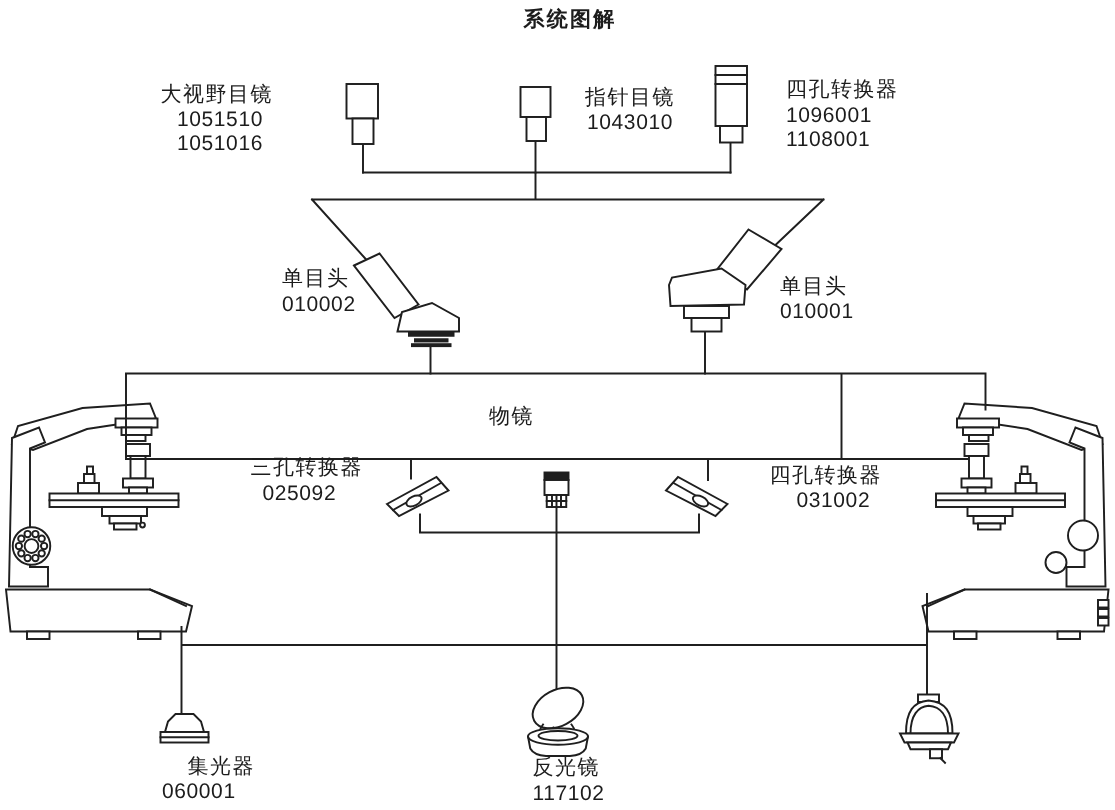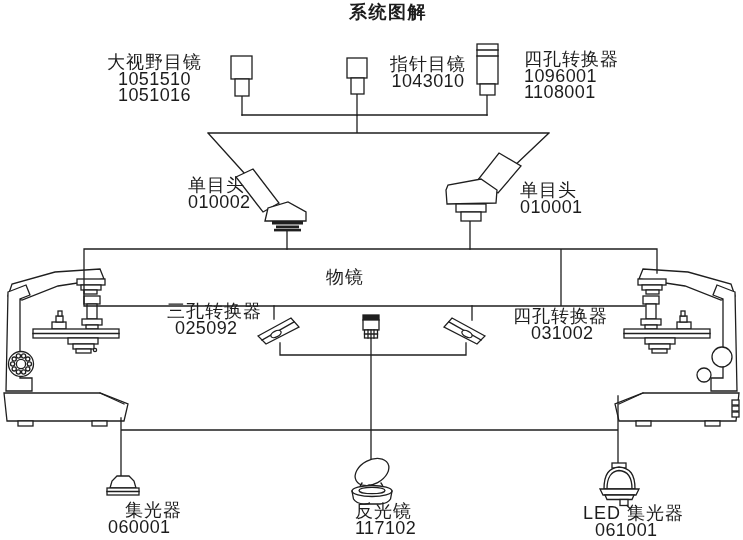--- a/index.html
+++ b/index.html
@@ -1,21 +1,21 @@
 <!DOCTYPE html>
 <html><head>
 <meta charset="utf-8">
 <style>
   html,body{margin:0;padding:0;background:#fff;}
   .stage{
     position:relative;width:743px;height:540px;background:#ffffff;overflow:hidden;
     font-family:"Liberation Sans","DejaVu Sans",sans-serif;color:#1c1c1c;
   }
   .stage svg{position:absolute;left:0;top:0;}
-  .lbl{position:absolute;font-size:18px;line-height:16.5px;letter-spacing:1px;white-space:nowrap;}
+  .lbl{position:absolute;font-size:14px;line-height:16.5px;letter-spacing:1px;white-space:nowrap;}
   .lbl .code{letter-spacing:.4px;}
   .title{font-weight:700;letter-spacing:1.5px;}
   .ind11{margin-left:11px;}
   .ind8{margin-left:8px;}
   .ind7{margin-left:18px;}
   .ind12{margin-left:12px;}
   .ind3{margin-left:17px;}
 </style>
 </head>
 <body>
@@ -219,18 +219,14 @@
   <div class="lbl" style="left:108px;top:502px;">
     <div class="ind3">集光器</div>
     <div class="code">060001</div>
   </div>
 
   <div class="lbl" style="left:355px;top:503px;">
     <div>反光镜</div>
     <div class="code">117102</div>
   </div>
 
-  <div class="lbl" style="left:583px;top:505px;">
-    <div>LED 集光器</div>
-    <div class="code ind12">061001</div>
-  </div>
 
 </div>
 
 </body></html>

